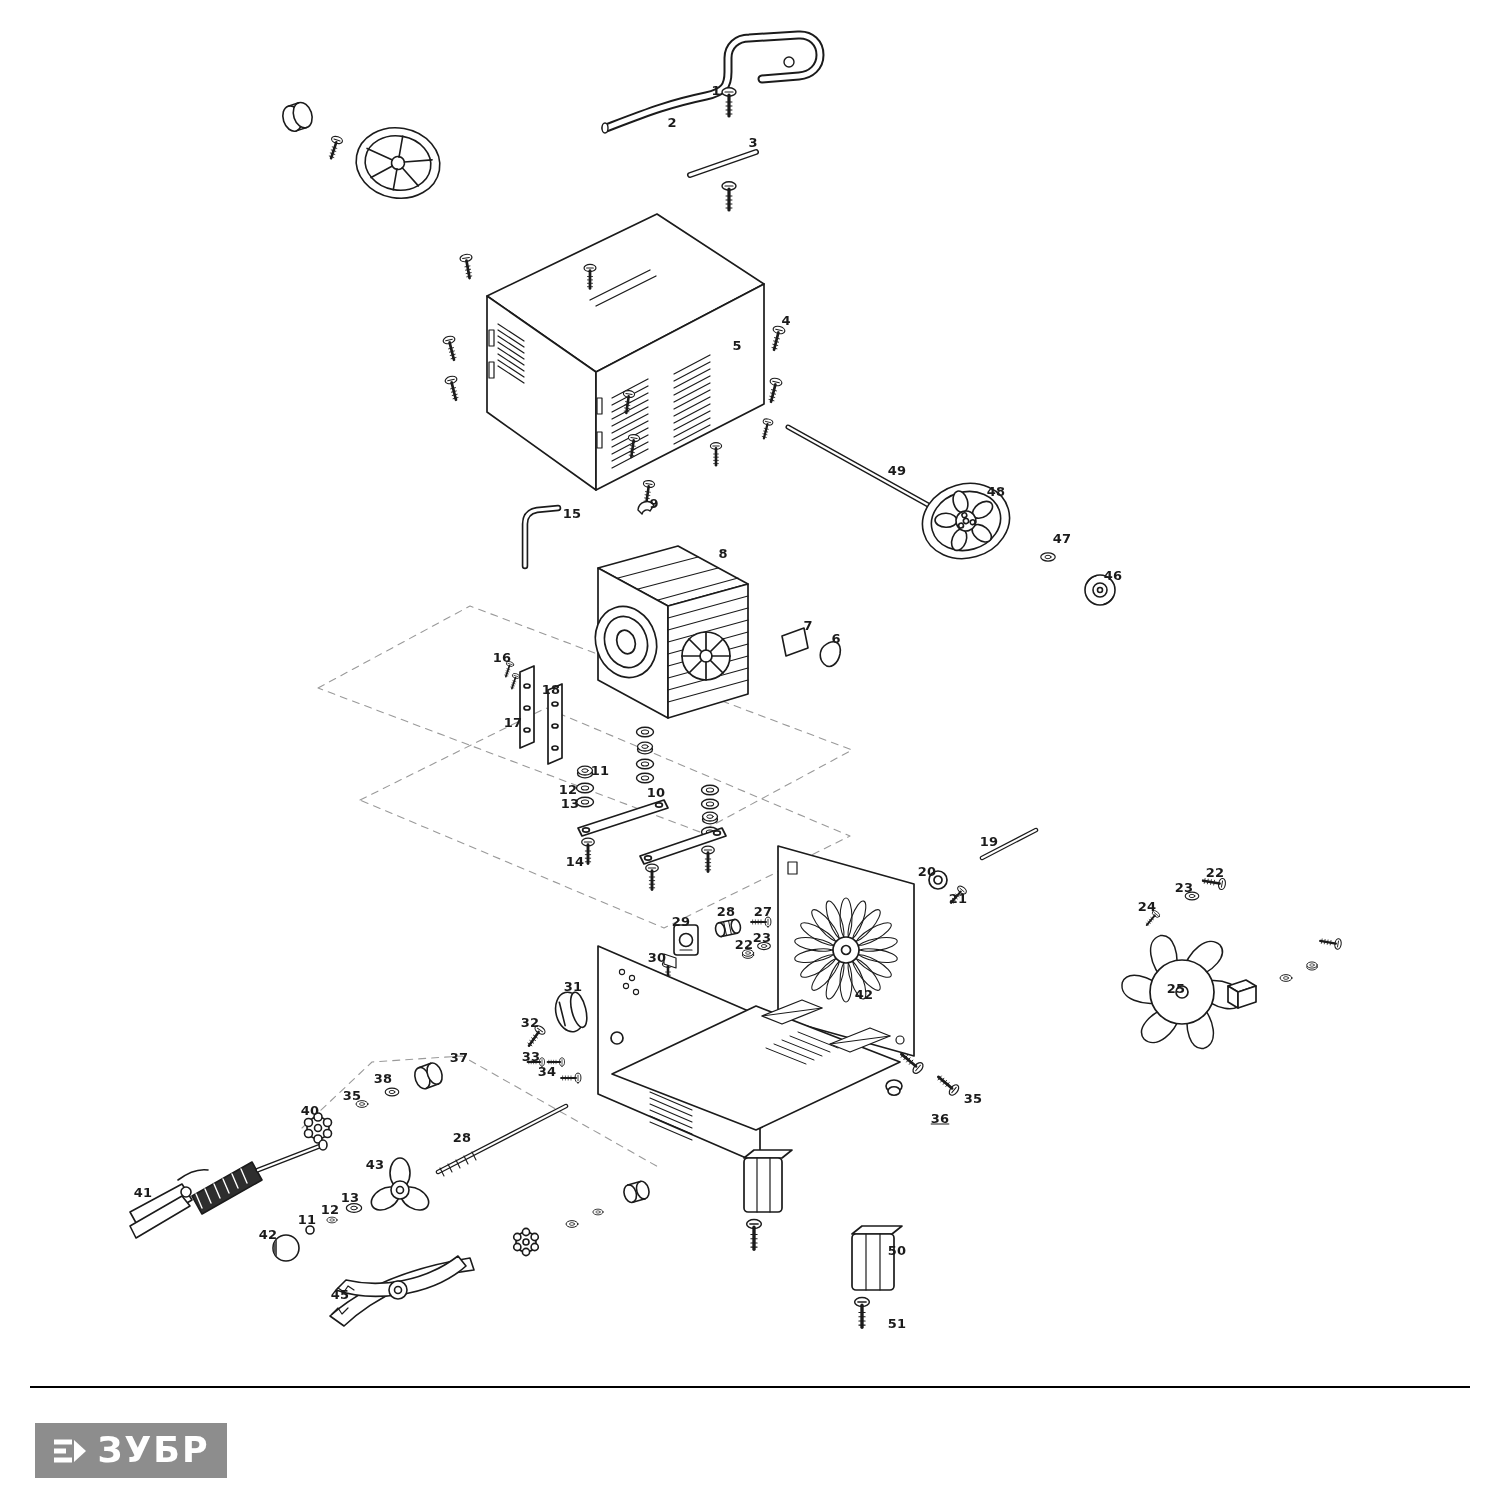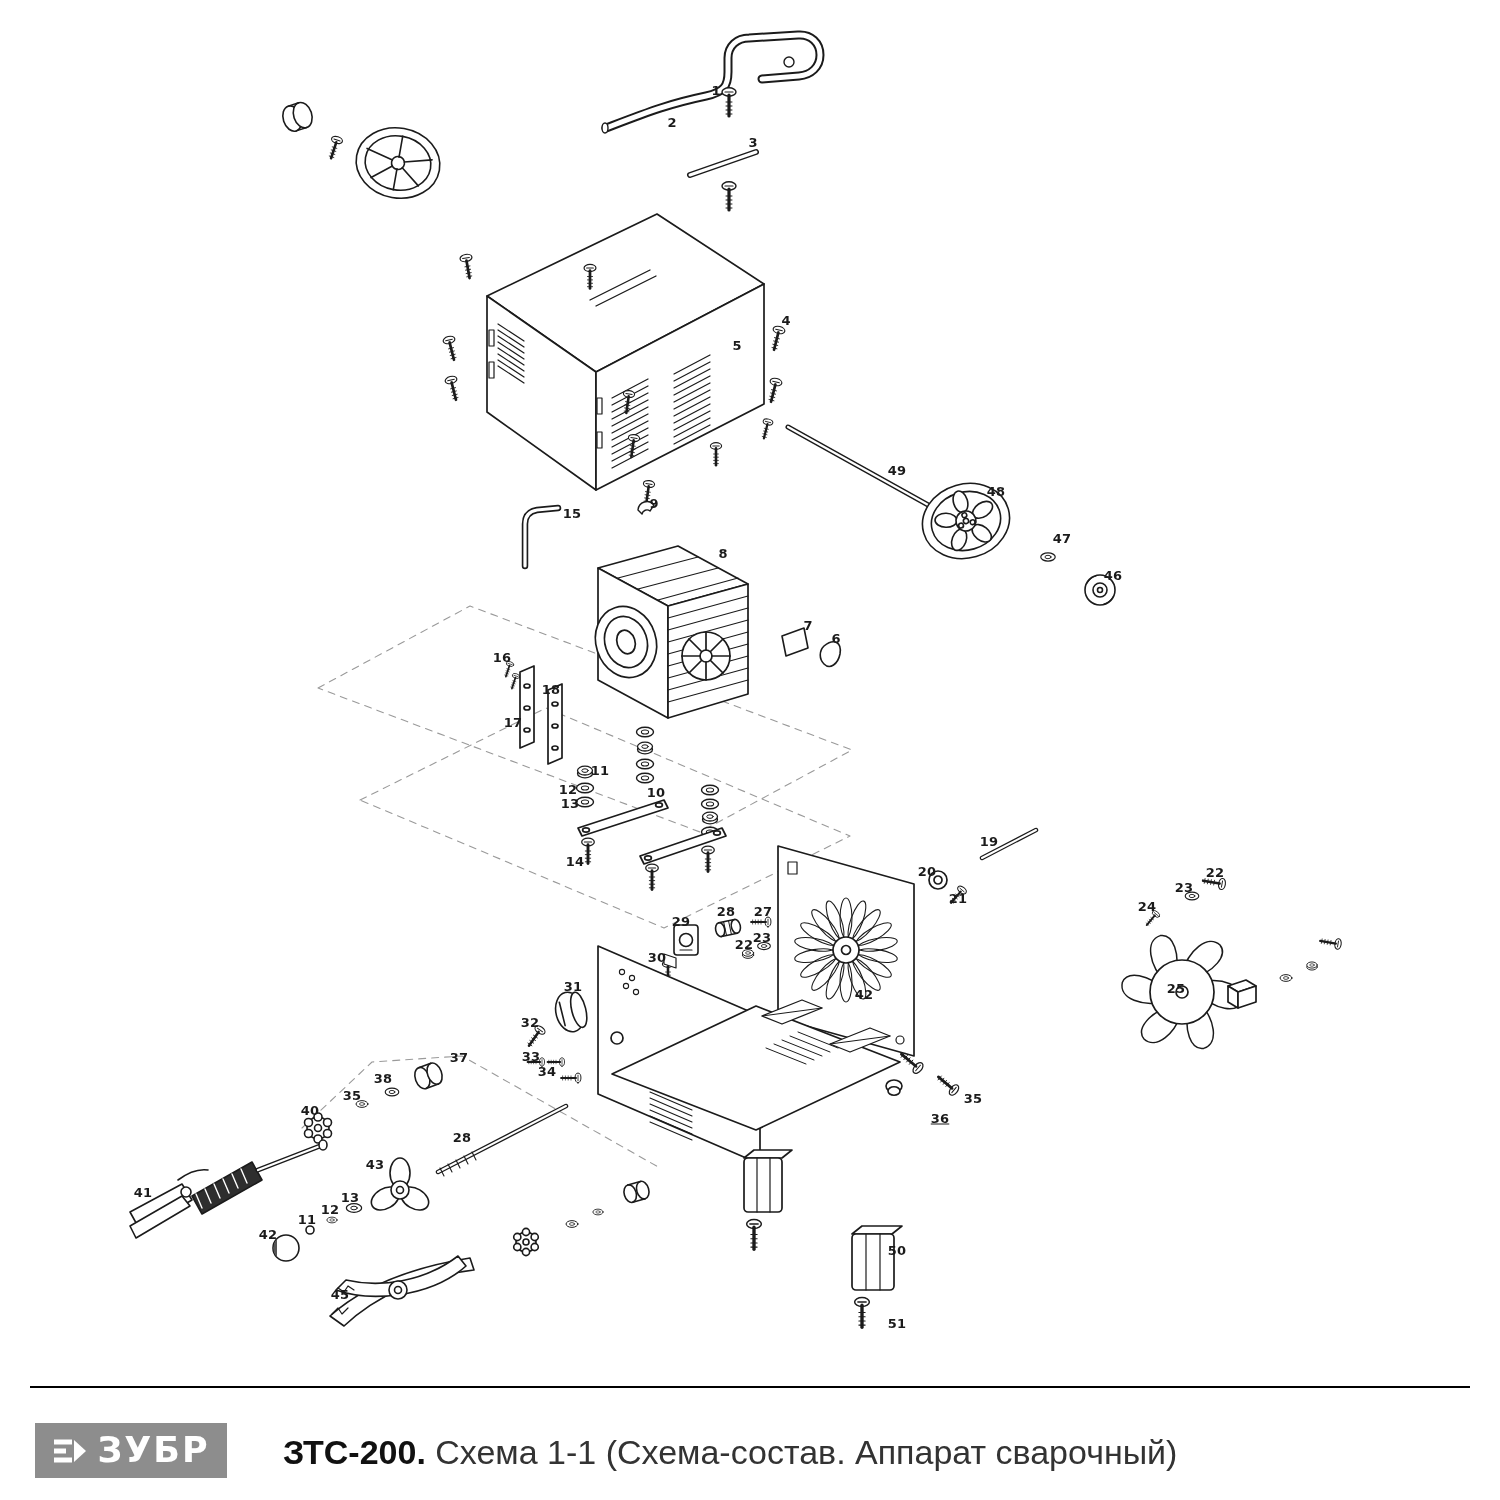--- a/index.html
+++ b/index.html
@@ -551,18 +551,14 @@
     </div>
 
 <div class="footer-rule"></div>
 <div class="logo">
   <svg width="36" height="30" viewBox="0 0 36 30">
     <path d="M2 6 h18 M2 15 h12 M2 24 h18" stroke="#fff" stroke-width="5" fill="none"></path>
     <path d="M22 4 L34 15 L22 26 Z" fill="#fff"></path>
   </svg>
   <span class="logo-text">ЗУБР</span>
 </div>
-<div class="caption">
-  <span class="model">ЗТС-200.</span>
-  <span class="subtitle">Схема 1-1 (Схема-состав. Аппарат сварочный)</span>
+
 </div>
 
-</div>
-
 </body></html>

